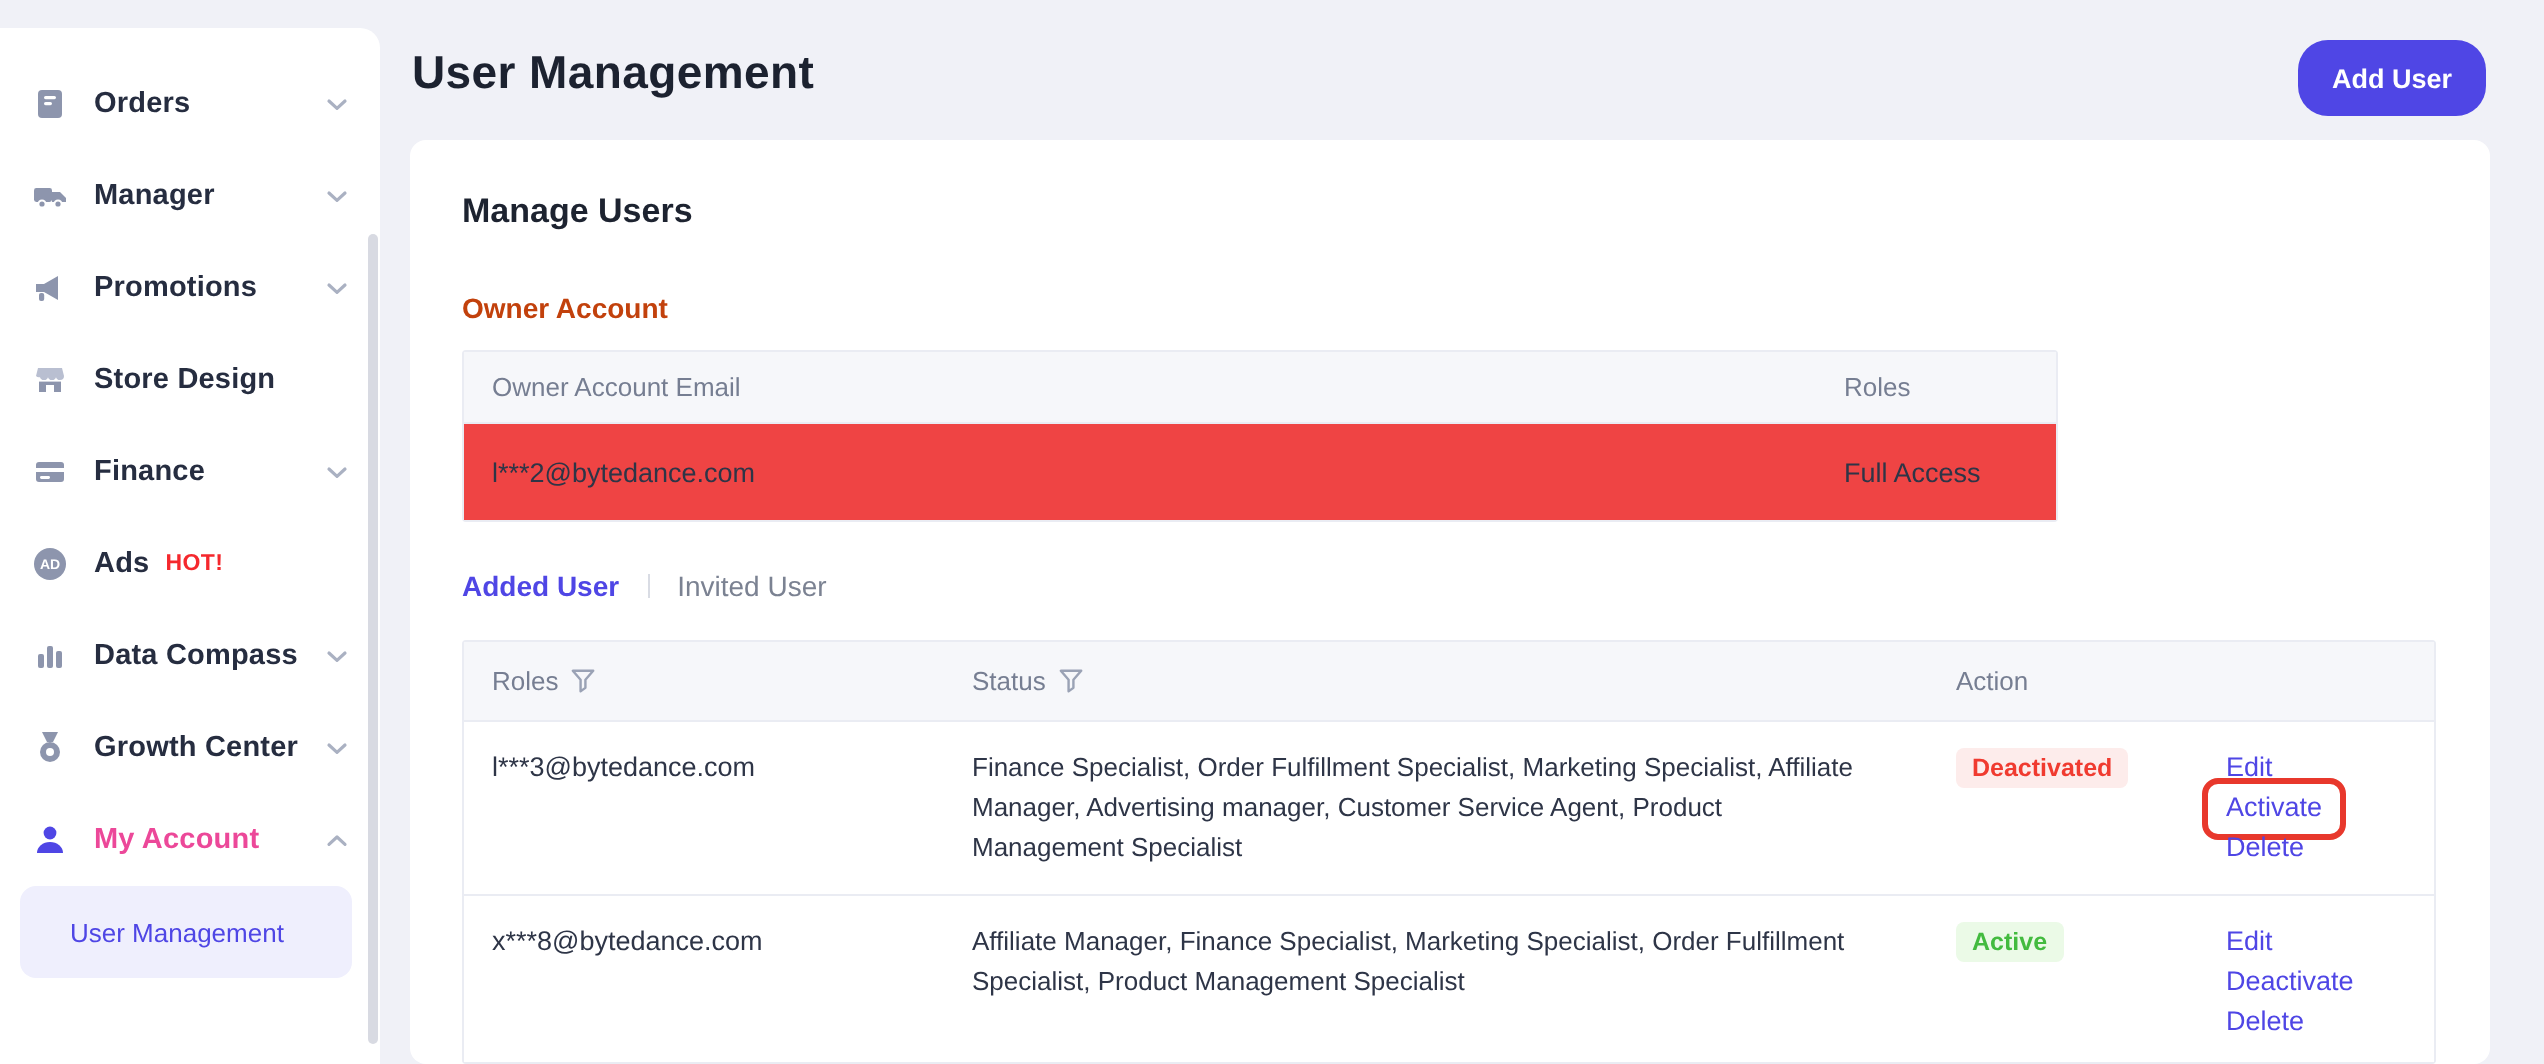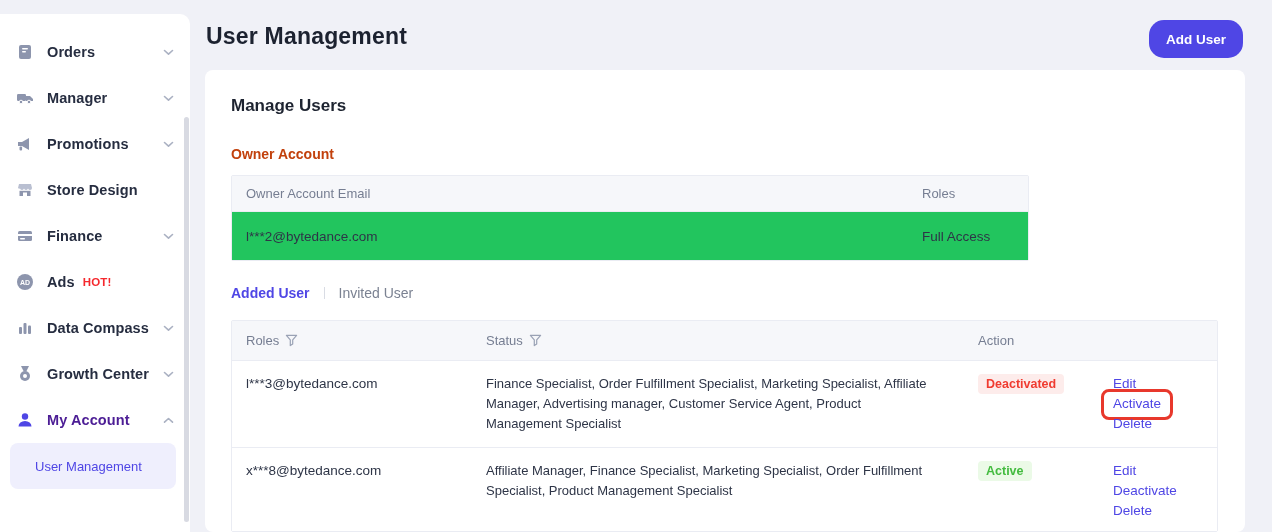--- a/index.html
+++ b/index.html
@@ -15,21 +15,21 @@
     position:absolute; left:0; top:14px; width:190px; height:518px;
     background:#ffffff; border-top-right-radius:10px;
     padding-top:15px;
   }
   .side-item {
     display:flex; align-items:center; height:46px;
     padding:0 16px 0 16px; cursor:pointer;
   }
   .side-item .icn { width:18px; height:18px; margin-right:13px; flex:0 0 18px; display:flex; align-items:center; justify-content:center; }
   .side-item .lbl { font-size:14.5px; font-weight:700; color:#262d40; letter-spacing:.1px; }
-  .side-item.active .lbl { color:#4c1d95; }
+  .side-item.active .lbl { color:#ec4899; }
   .side-item .chev { margin-left:auto; display:flex; }
   .hot-badge { color:#f5282d; font-size:11.5px; font-weight:700; margin-left:8px; letter-spacing:.2px; }
   .side-sub {
     margin:0 14px 0 10px; height:46px; display:flex; align-items:center;
     padding-left:25px; border-radius:8px; cursor:pointer;
   }
   .side-sub .sublbl { font-size:13px; color:#696f7e; }
   .side-sub.active { background:#efeffd; }
   .side-sub.active .sublbl { color:#4f46e5; font-weight:500; }
   .side-scrollthumb {
@@ -56,21 +56,21 @@
   .section-label { position:absolute; left:26px; top:76px; font-size:14px; font-weight:700; color:#c2410c; }
 
   
   .owner-table {
     position:absolute; left:26px; top:105px; width:798px;
     border:1px solid #eaecf3; border-radius:2px; font-size:13.5px;
   }
   .owner-head, .owner-row { display:grid; grid-template-columns:1fr 120px; }
   .owner-head { background:#f6f7fa; height:36px; border-bottom:1px solid #eaecf3; }
   .owner-head > div { display:flex; align-items:center; padding-left:14px; color:#767e92; font-size:13px; }
-  .owner-row { height:48px; background:#22c55e;gap:24px; }
+  .owner-row { height:48px; background:#ef4444;gap:24px; }
   .owner-row > div { display:flex; align-items:center; padding-left:14px; color:#2e3547; }
 
   
   .tabs { position:absolute; left:26px; top:213px; display:flex; align-items:center; height:20px; }
   .tab { font-size:14px; cursor:pointer; }
   .tab.active { color:#4f46e5; font-weight:700; }
   .tab.inactive { color:#7b8292; font-weight:400; }
   .tab-divider { width:1px; height:12px; background:#d9dce4; margin:0 14px; }
 
   

